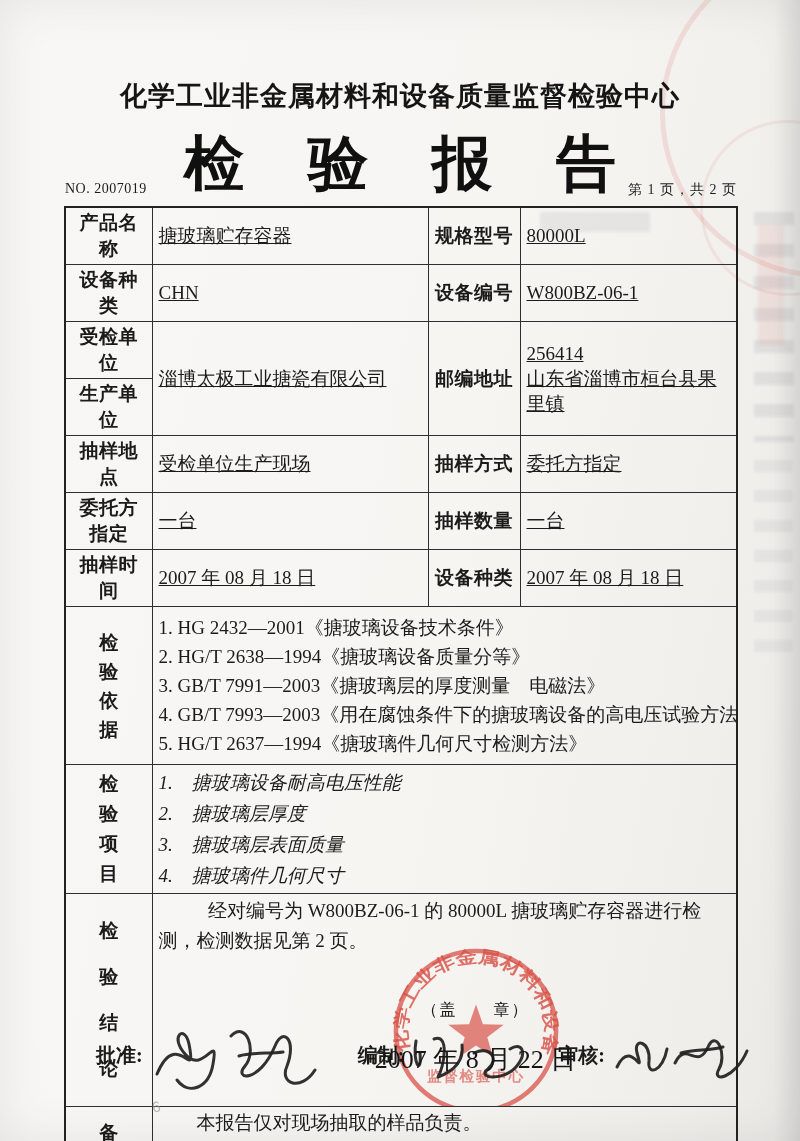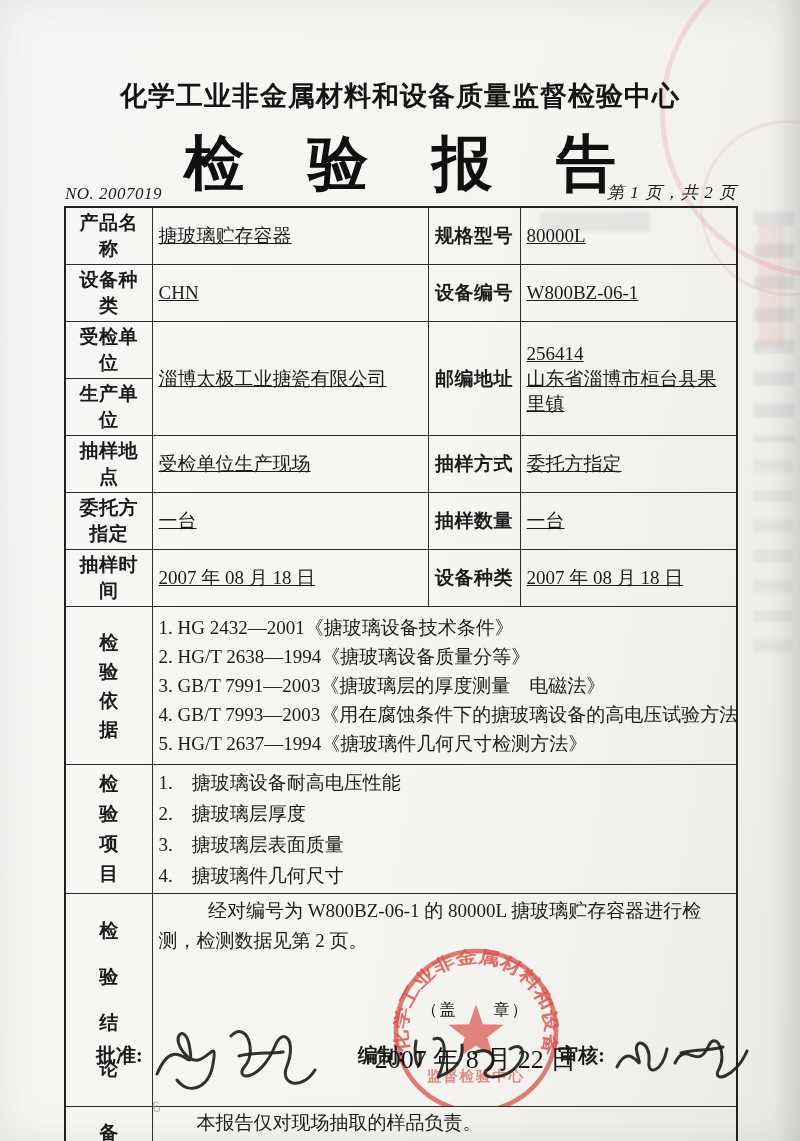--- a/index.html
+++ b/index.html
@@ -22,23 +22,22 @@
     font-weight:700;font-size:27px;letter-spacing:1px;color:#151515;
   }
   .report-title{
     position:absolute;top:124px;left:0;width:100%;
     text-align:center;padding-left:64px;box-sizing:border-box;
     font-family:"Liberation Sans","DejaVu Sans",sans-serif;
     font-weight:700;font-size:60px;letter-spacing:64px;color:#101010;
   }
   .meta-row{
     position:absolute;top:181px;left:65px;width:672px;
-    display:flex;justify-content:space-between;align-items:flex-end;
-    font-size:17px;
-    font-style:italic;
+    display:flex;justify-content:space-between;
+    font-size:14px;
   }
   .report-no{letter-spacing:.5px;}
   .page-info{letter-spacing:1px;}
   
   table.report{
     position:absolute;top:206px;left:64px;
     border-collapse:collapse;table-layout:fixed;width:672px;
     font-size:19px;
   }
   table.report td{
@@ -59,21 +58,21 @@
     width:1.1em;margin:0 auto;word-break:break-all;
     font-weight:700;text-align:center;
   }
   .lh29{line-height:29px;}
   .lh30{line-height:30px;}
   .lh46{line-height:46px;}
   .lh28{line-height:28px;}
   td.content{vertical-align:middle;padding-left:12px;}
   td.content-top{vertical-align:top;padding:8px 12px 2px 12px;}
   .std-line{line-height:29px;white-space:nowrap;}
-  .item-line{line-height:31px;white-space:nowrap;}
+  .item-line{line-height:31px;white-space:nowrap;font-style:italic;}
   .concl-text{line-height:30px;text-indent:2.6em;}
   .remark-text{line-height:28px;text-indent:2em;}
   
   .concl-cell{position:relative;}
   .seal-area{position:absolute;left:232px;top:46px;width:182px;height:182px;}
   .stamp-svg{position:absolute;left:0;top:0;width:182px;height:182px;color:var(--stamp-red,#d85248);}
   .seal-caption{
     position:absolute;top:60px;left:50%;transform:translateX(-50%);
     white-space:nowrap;font-size:16px;font-weight:400;color:#161616;z-index:2;
     letter-spacing:2px;

